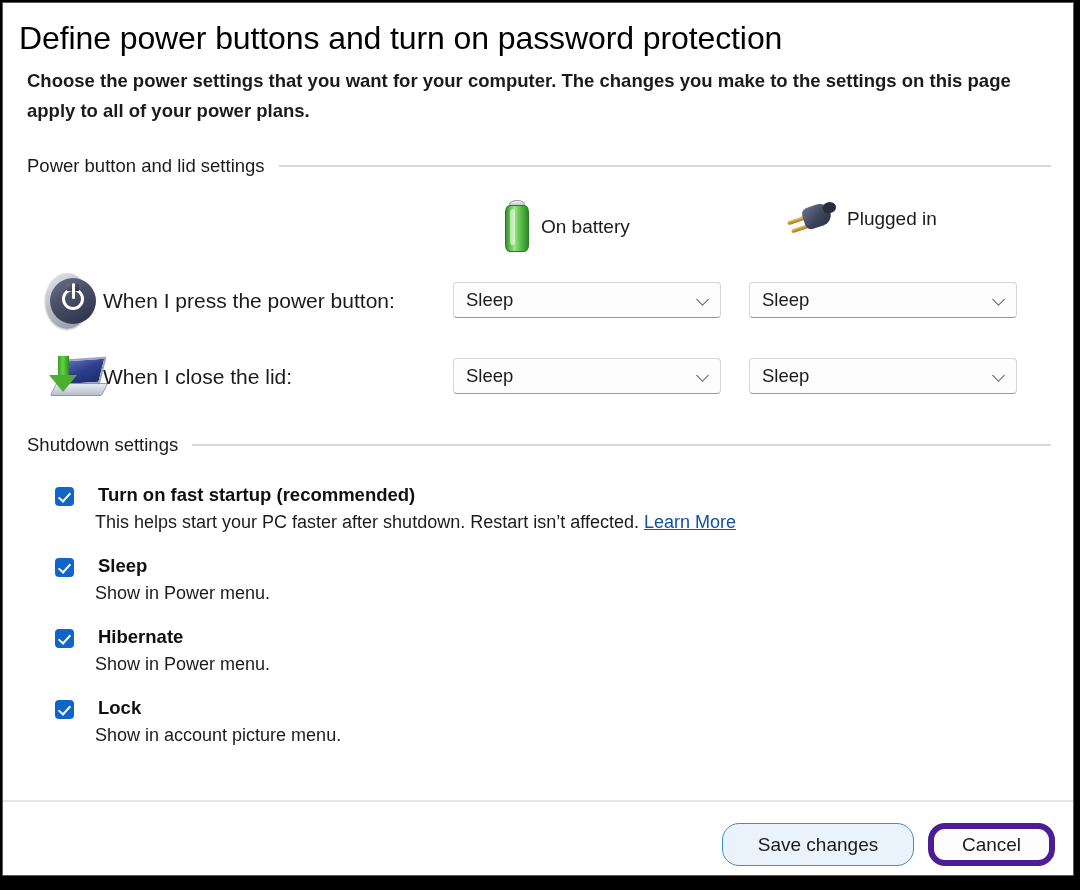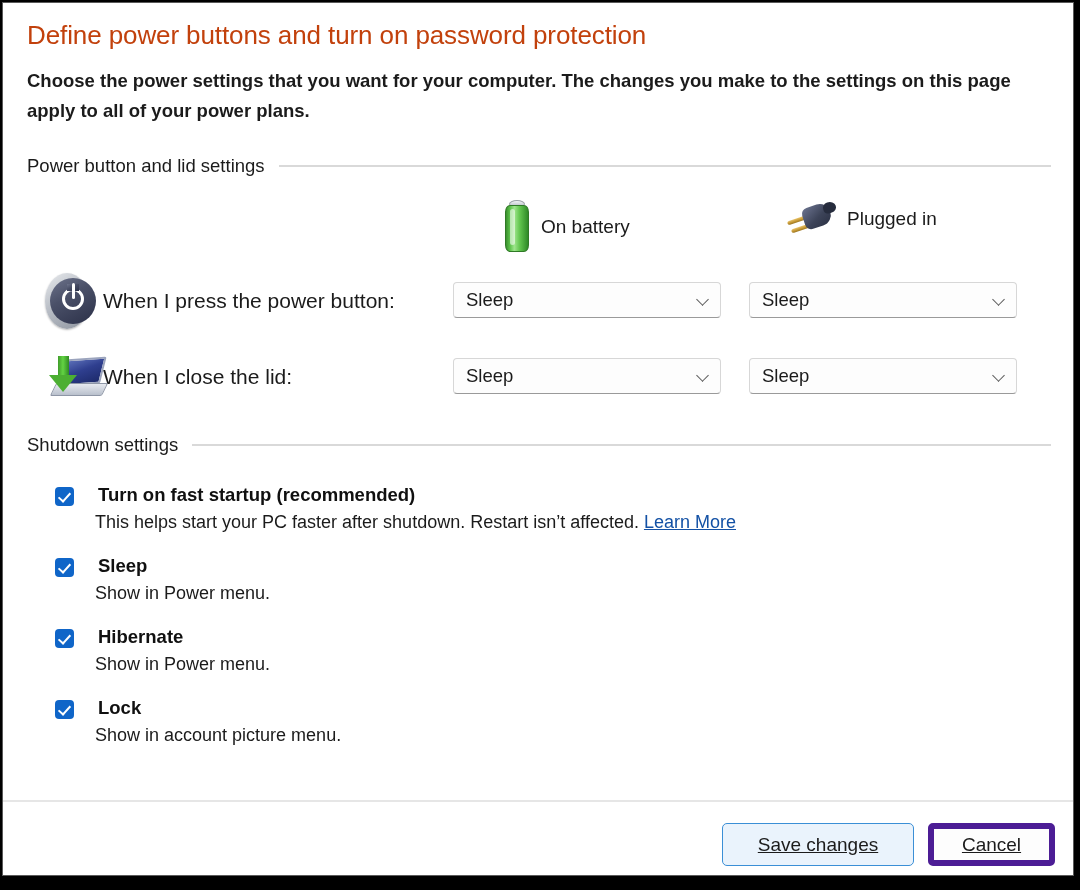--- a/index.html
+++ b/index.html
@@ -32,24 +32,24 @@
     top: 0;
     right: 0;
     height: 797px;
     box-sizing: border-box;
     padding: 0;
   }
 
   
   .page-title {
     position: absolute;
-    left: 24px;
+    left: 16px;
     top: 17px;
-    font-size: 26px;
-    color: #c2410c;
+    font-size: 32px;
+    color: #000000;
     letter-spacing: -0.1px;
     white-space: nowrap;
   }
   .page-desc {
     position: absolute;
     left: 24px;
     top: 63px;
     width: 1010px;
     font-size: 18.5px;
     color: #1b1b1b;
@@ -361,29 +361,28 @@
     right: 0;
     top: 797px;
     bottom: 0;
     background: #ffffff;
     border-top: 2px solid #e6e6e6;
   }
   .footer-btn {
     position: absolute;
     top: 21px;
     height: 43px;
-    border-radius: 5px;
+    border-radius: 17px;
     box-sizing: border-box;
     display: flex;
     align-items: center;
     justify-content: center;
     font-size: 19px;
     color: #1b1b1b;
     white-space: nowrap;
-    text-decoration: underline;
   }
   #btn-save {
     left: 719px;
     width: 192px;
     background: #eaf3fc;
     border: 1.6px solid #3b8fd6;
   }
   #btn-cancel {
     left: 925px;
     width: 127px;

